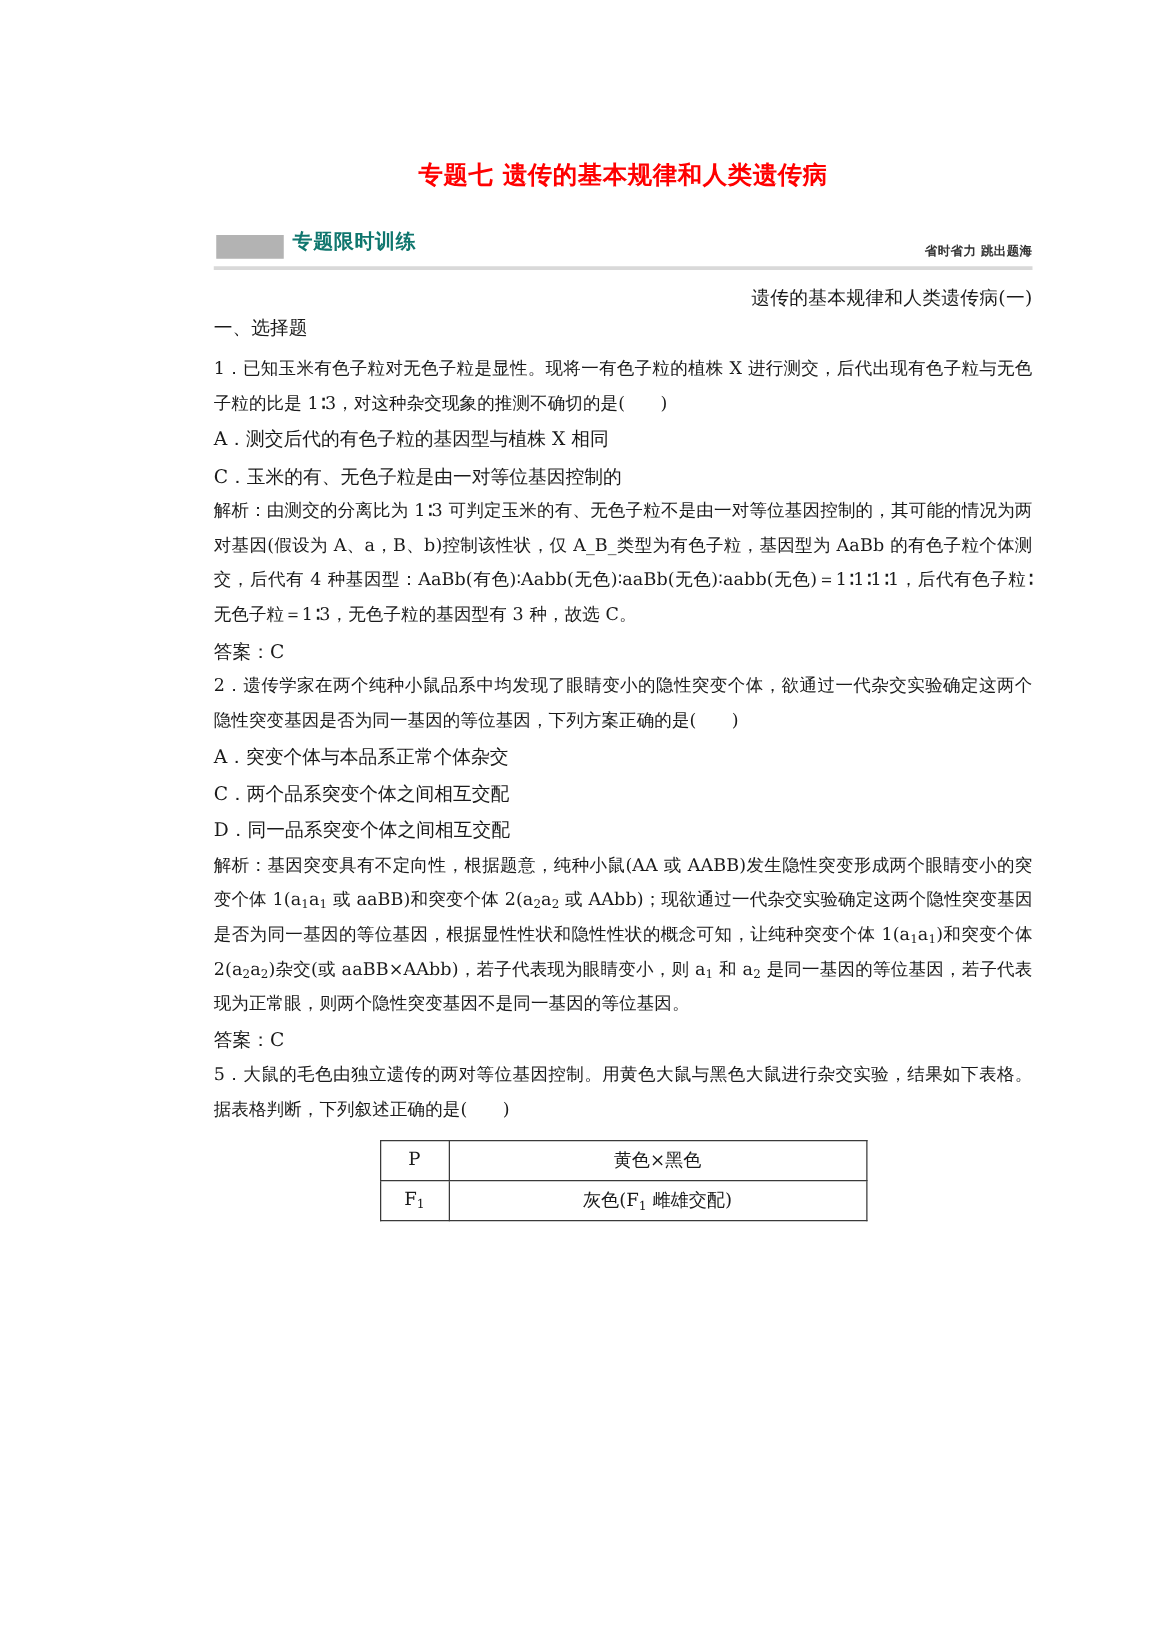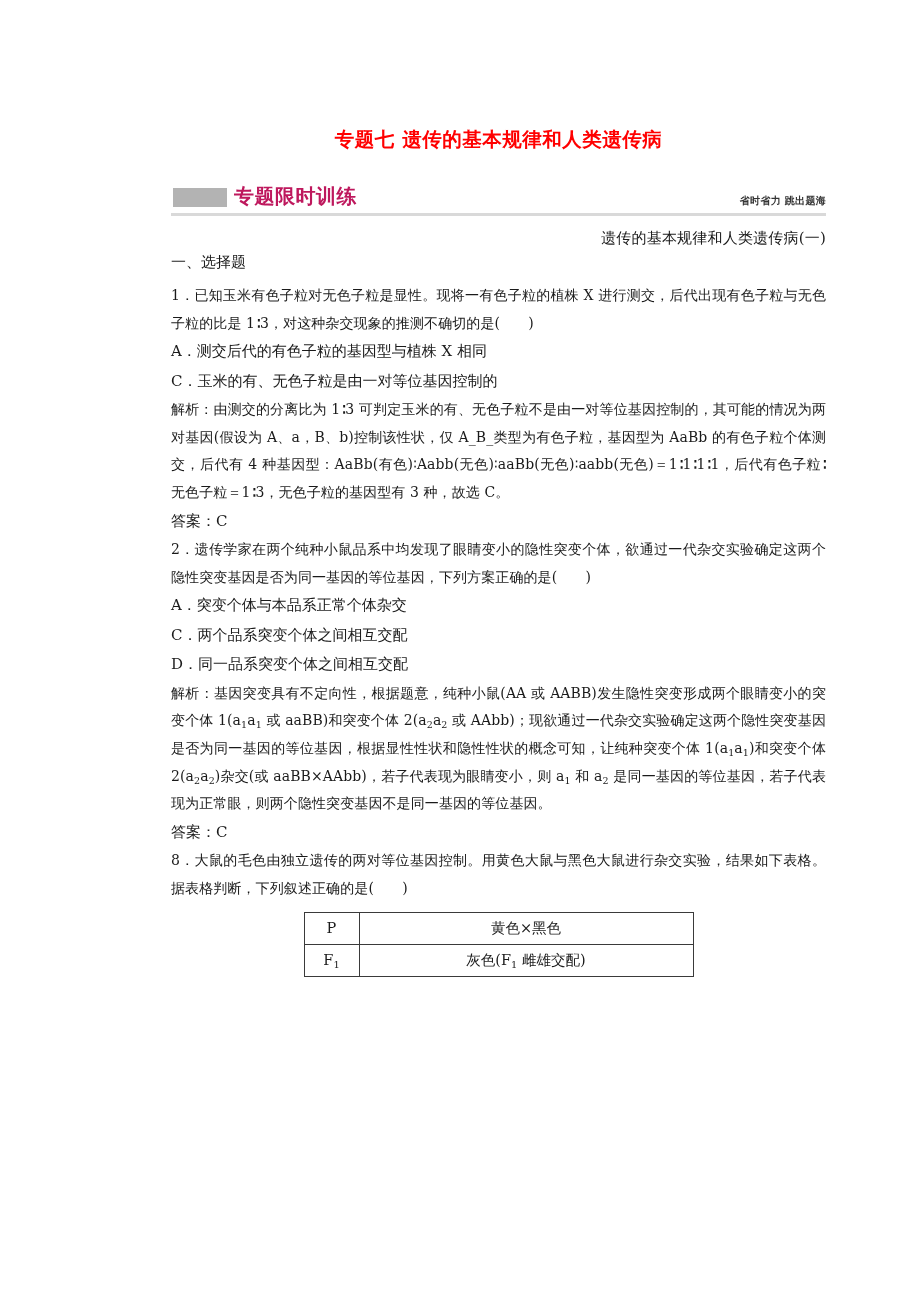--- a/index.html
+++ b/index.html
@@ -55,23 +55,23 @@
     width: 54px;
     height: 19px;
     background: #b3b3b3;
   }
   .section-title {
     position: absolute;
     left: 63px;
     top: 0px;
     font-family: "DejaVu Sans", "Liberation Sans", sans-serif;
     font-weight: bold;
-    font-size: 20px;
+    font-size: 16px;
     letter-spacing: 0.5px;
-    color: #be185d;
+    color: #0f766e;
   }
   .section-tagline {
     position: absolute;
     right: 0px;
     top: 11px;
     font-family: "DejaVu Sans", "Liberation Sans", sans-serif;
     font-weight: bold;
     font-size: 10px;
     color: #333333;
     letter-spacing: 0.3px;
@@ -173,21 +173,21 @@
     <p class="para">解析：由测交的分离比为 1∶3 可判定玉米的有、无色子粒不是由一对等位基因控制的，其可能的情况为两对基因(假设为 A、a，B、b)控制该性状，仅 A_B_类型为有色子粒，基因型为 AaBb 的有色子粒个体测交，后代有 4 种基因型：AaBb(有色)∶Aabb(无色)∶aaBb(无色)∶aabb(无色)＝1∶1∶1∶1，后代有色子粒∶无色子粒＝1∶3，无色子粒的基因型有 3 种，故选 C。</p>
     <p class="answer">答案：C</p>
 
     <p class="para">2．遗传学家在两个纯种小鼠品系中均发现了眼睛变小的隐性突变个体，欲通过一代杂交实验确定这两个隐性突变基因是否为同一基因的等位基因，下列方案正确的是(　　)</p>
     <p class="opt">A．突变个体与本品系正常个体杂交</p>
     <p class="opt">C．两个品系突变个体之间相互交配</p>
     <p class="opt">D．同一品系突变个体之间相互交配</p>
     <p class="para"><span>解析：基因突变具有不定向性，根据题意，纯种小鼠(AA 或 AABB)发生隐性突变形成两个眼睛变小的突变个体 1(a</span><sub>1</sub><span>a</span><sub>1</sub><span> 或 aaBB)和突变个体 2(a</span><sub>2</sub><span>a</span><sub>2</sub><span> 或 AAbb)；现欲通过一代杂交实验确定这两个隐性突变基因是否为同一基因的等位基因，根据显性性状和隐性性状的概念可知，让纯种突变个体 1(a</span><sub>1</sub><span>a</span><sub>1</sub><span>)和突变个体 2(a</span><sub>2</sub><span>a</span><sub>2</sub><span>)杂交(或 aaBB×AAbb)，若子代表现为眼睛变小，则 a</span><sub>1</sub><span> 和 a</span><sub>2</sub><span> 是同一基因的等位基因，若子代表现为正常眼，则两个隐性突变基因不是同一基因的等位基因。</span></p>
     <p class="answer">答案：C</p>
 
-    <p class="para">8．大鼠的毛色由独立遗传的两对等位基因控制。用黄色大鼠与黑色大鼠进行杂交实验，结果如下表格。据表格判断，下列叙述正确的是(　　)</p>
+    <p class="para">5．大鼠的毛色由独立遗传的两对等位基因控制。用黄色大鼠与黑色大鼠进行杂交实验，结果如下表格。据表格判断，下列叙述正确的是(　　)</p>
 
     <div class="table-wrap">
       <table class="geno-table">
         <tbody>
           <tr>
             <td class="lab"><span>P</span><sub></sub></td>
             <td><span>黄色×黑色</span><sub></sub><span></span></td>
           </tr>
           <tr>
             <td class="lab"><span>F</span><sub>1</sub></td>

